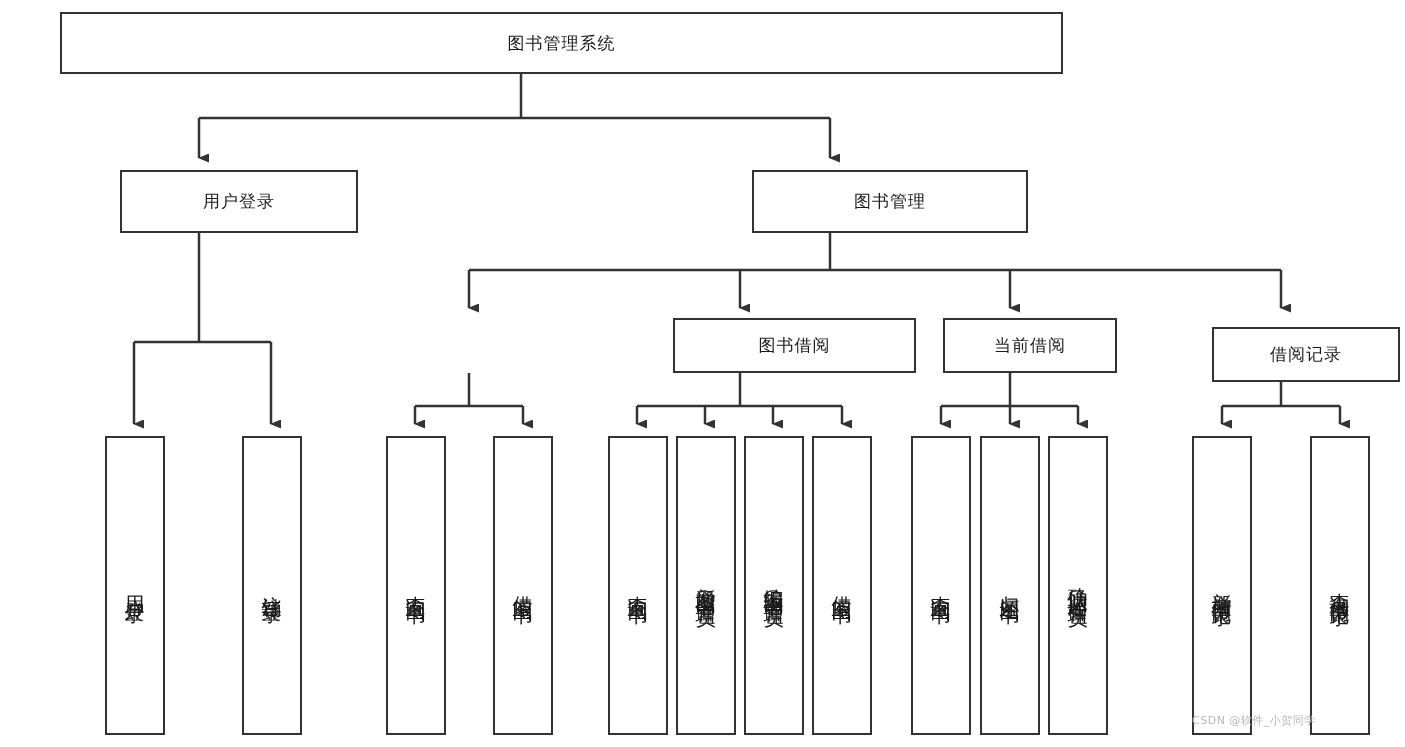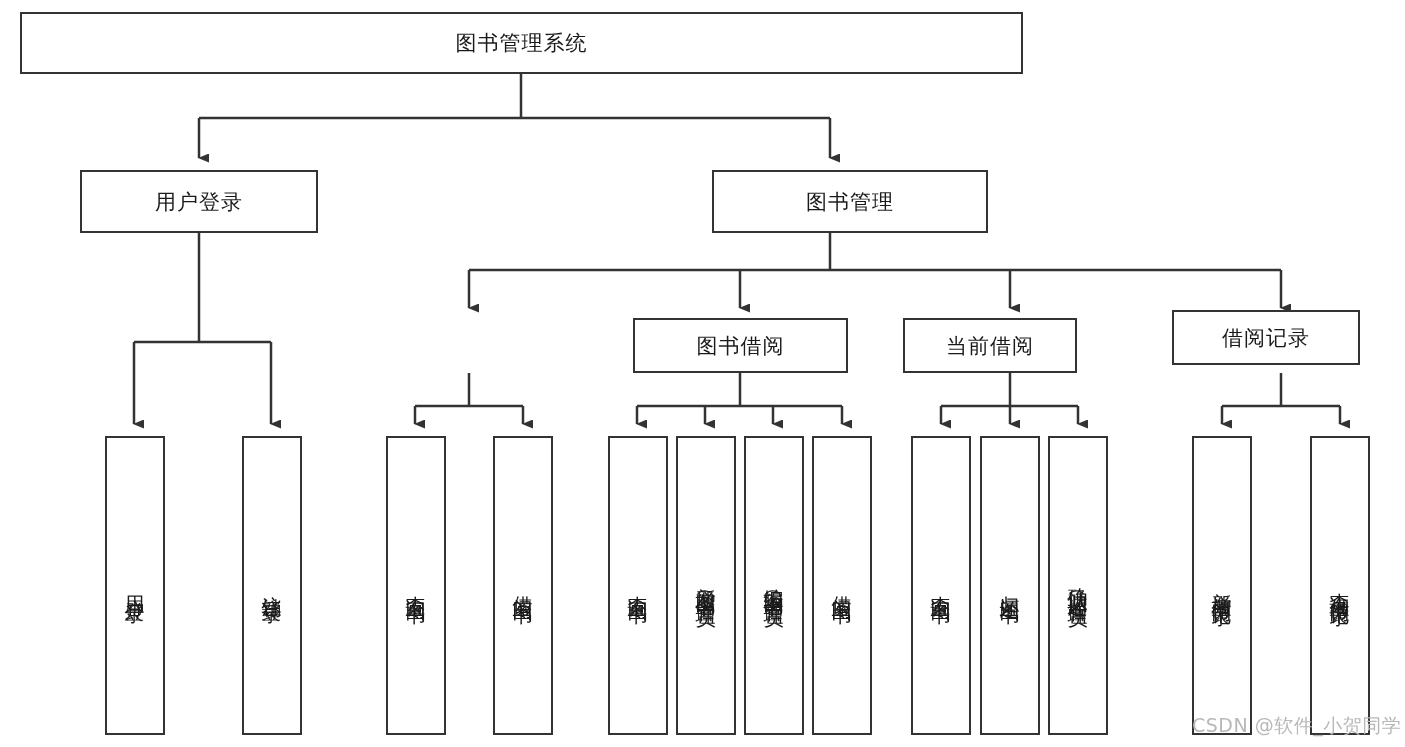--- a/index.html
+++ b/index.html
@@ -28,40 +28,41 @@
     position: absolute;
     box-sizing: border-box;
     border: 2.5px solid #333333;
     background: #ffffff;
     display: flex;
     align-items: center;
     justify-content: center;
     color: #1a1a1a;
   }
   .node.h {
-    font-size: 21px;
+    font-size: 17px;
     letter-spacing: 1px;
+    margin-left: 40px;
   }
   .node.leaf {
     font-size: 20px;
     writing-mode: vertical-rl;
     text-orientation: upright;
     letter-spacing: 3px;
     line-height: 1.1;
     white-space: nowrap;
   }
   .node.leaf .vtext {
     writing-mode: vertical-rl;
     text-orientation: upright;
   }
   .watermark {
     position: absolute;
     left: 1192px;
     top: 713px;
-    font-size: 19px;
+    font-size: 11px;
     color: #b8b8b8;
     white-space: nowrap;
     letter-spacing: 0.5px;
   }
 </style>
 </head>
 <body>
 
 <div id="canvas">
 
@@ -120,27 +121,27 @@
     <span>图书管理系统</span>
   </div>
 
   <div class="node h" style="left:80px; top:170px; width:238px; height:63px;">
     <span>用户登录</span>
   </div>
   <div class="node h" style="left:712px; top:170px; width:276px; height:63px;">
     <span>图书管理</span>
   </div>
 
-  <div class="node h" style="left:633px; top:318px; width:215px; height:55px;">
+  <div class="node h" style="left:633px; top:318px; width:243px; height:55px;">
     <span>图书借阅</span>
   </div>
   <div class="node h" style="left:903px; top:318px; width:174px; height:55px;">
     <span>当前借阅</span>
   </div>
-  <div class="node h" style="left:1172px; top:310px; width:188px; height:55px;">
+  <div class="node h" style="left:1172px; top:327px; width:188px; height:55px;">
     <span>借阅记录</span>
   </div>
 
   <div class="node leaf" style="left:105px; top:436px; width:60px; height:299px;">
     <span class="vtext">用户登录</span>
   </div>
   <div class="node leaf" style="left:242px; top:436px; width:60px; height:299px;">
     <span class="vtext">注销登录</span>
   </div>
 

